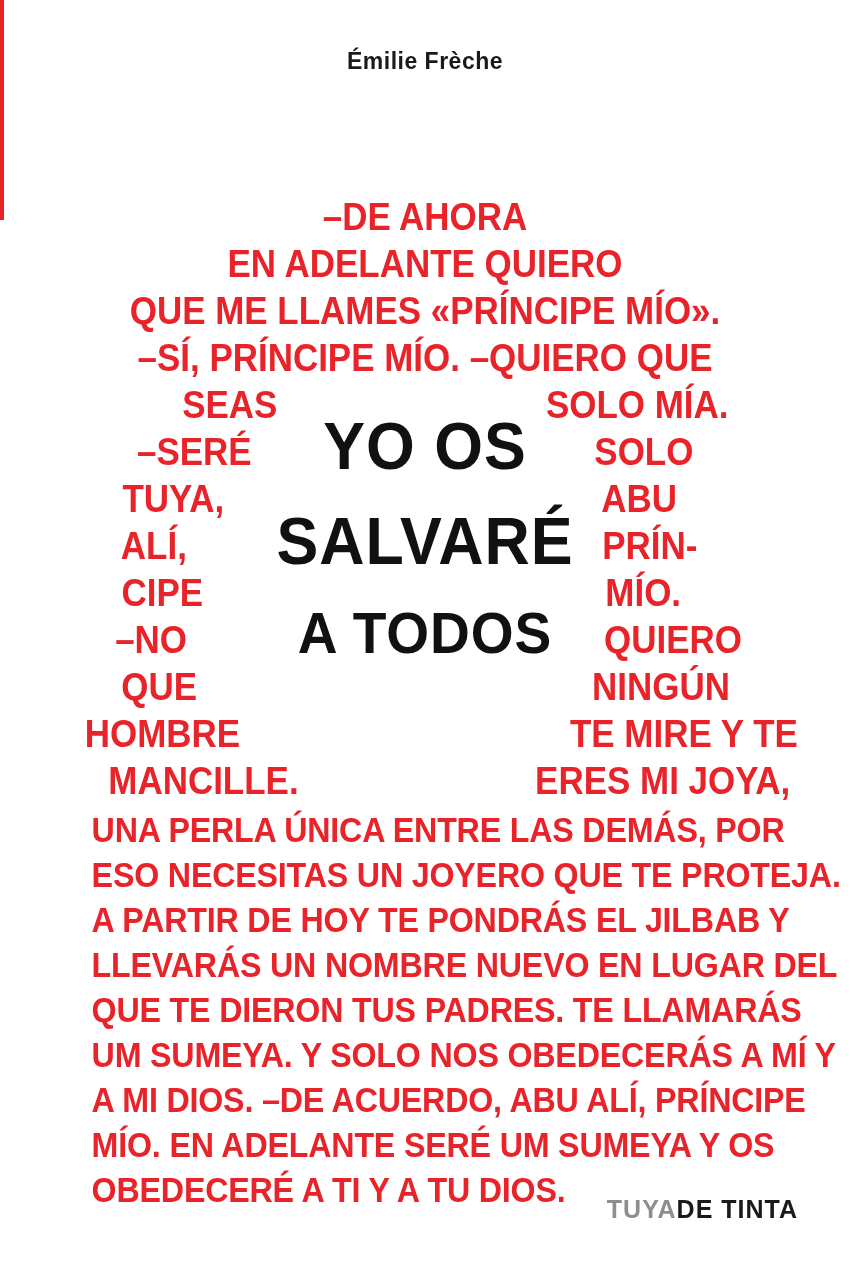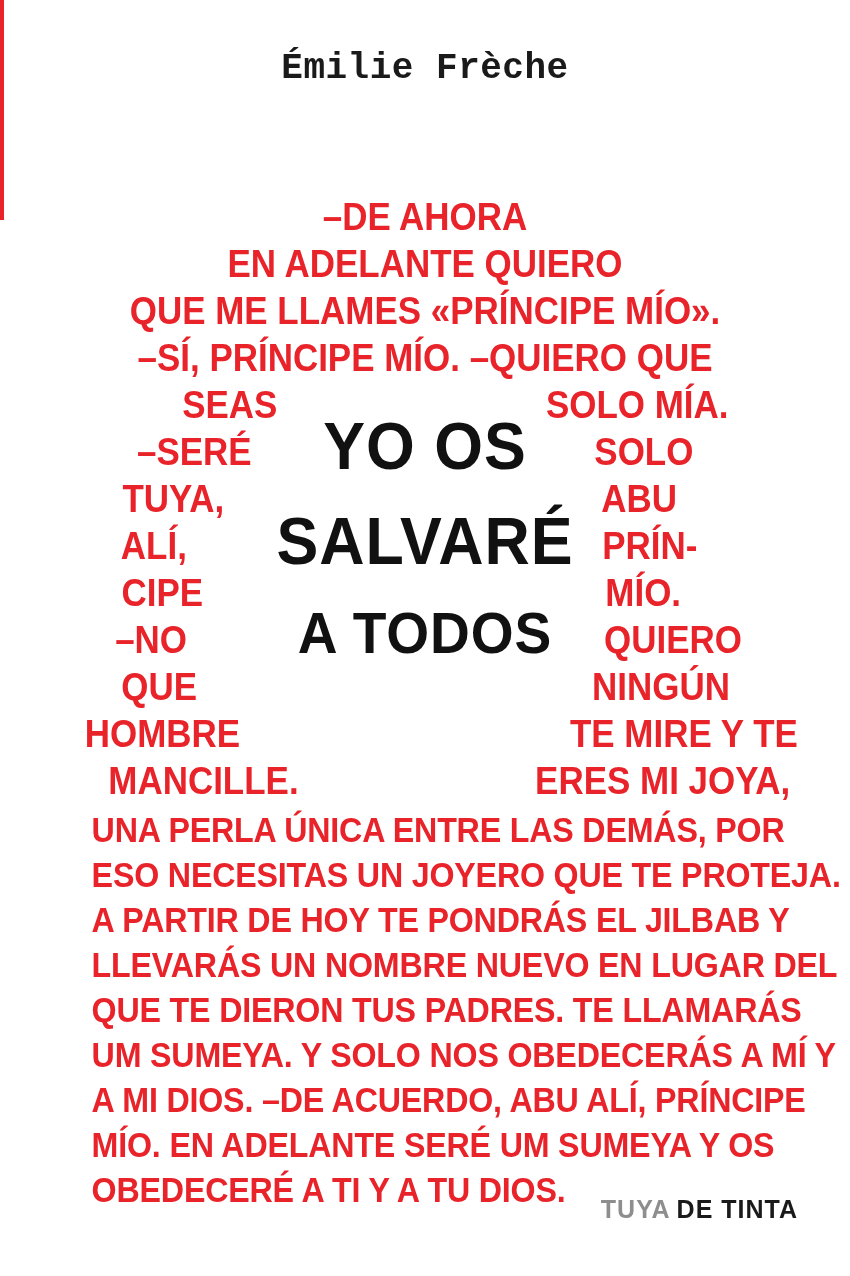--- a/index.html
+++ b/index.html
@@ -30,25 +30,25 @@
     height: 220px;
     background: #e8232a;
   }
 
   .author {
     position: absolute;
     top: 48px;
     left: 0;
     width: 100%;
     text-align: center;
-    font-size: 36px;
+    font-size: 23px;
     font-weight: bold;
     letter-spacing: 0.5px;
     color: #1a1a1a;
-    font-family: Liberation Mono, monospace;
+    font-family: Liberation Sans, sans-serif;
   }
 
   
   .red-block {
     position: absolute;
     left: 0;
     top: 190px;
     width: 850px;
     color: #e8232a;
     font-weight: bold;
@@ -110,21 +110,21 @@
   .publisher {
     position: absolute;
     right: 52px;
     bottom: 52px;
     font-size: 25px;
     font-weight: bold;
     letter-spacing: 1px;
     font-family: "Liberation Sans", sans-serif;
   }
   .pub-nube { color: #8e8e8e; }
-  .pub-detinta { color: #1a1a1a; margin-left: 6px; }
+  .pub-detinta { color: #1a1a1a; }
 </style>
 </head>
 <body>
 
 <div class="cover">
 
   <div class="edge-strip"></div>
 
   <div class="author">Émilie Frèche</div>
 

